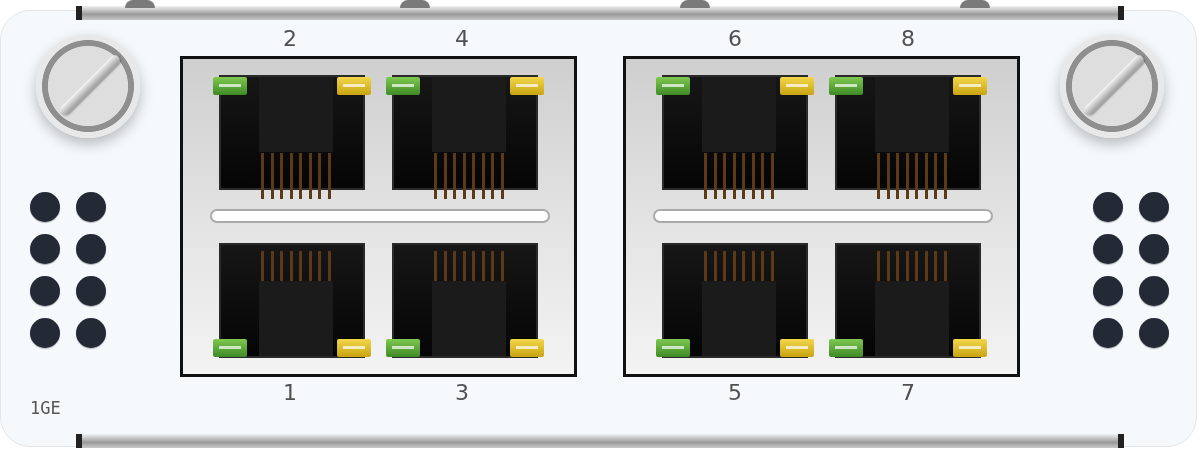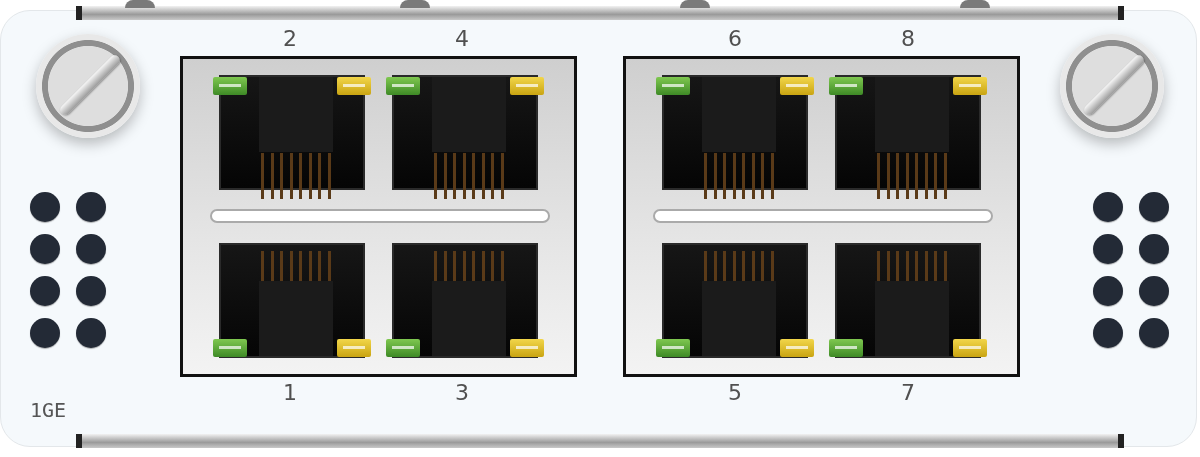--- a/index.html
+++ b/index.html
@@ -7,21 +7,21 @@
   .module { position:absolute; left:0; top:10px; width:1197px; height:437px; background:#f5f9fc; border-radius:30px; border:1px solid #e3e7ea; box-sizing:border-box; }
   .rail { position:absolute; left:82px; width:1038px; height:14px; background:linear-gradient(#f2f2f2,#9a9a9a 60%,#c8c8c8); }
   .rail.top { top:6px; }
   .rail.bottom { top:434px; }
   .rail-cap { position:absolute; width:6px; height:14px; background:#222; }
   .nub { position:absolute; width:30px; height:8px; border-radius:15px 15px 0 0; background:#7a7a7a; }
   .screw { position:absolute; width:104px; height:104px; border-radius:50%; background:radial-gradient(circle at 50% 50%, #dedede 0 54%, #8f8f8f 55% 62%, #e8e8e8 63% 100%); box-shadow:0 6px 14px rgba(0,0,0,0.25); }
   .screw::after { content:""; position:absolute; left:14px; top:46px; width:80px; height:10px; border-radius:5px; background:linear-gradient(#f6f6f6,#9a9a9a); transform:rotate(-45deg); box-shadow:0 1px 2px rgba(0,0,0,0.4); }
   .vents { position:absolute; display:grid; grid-template-columns:30px 30px; grid-gap:12px 16px; }
   .vent { width:30px; height:30px; border-radius:50%; background:#232a36; box-shadow:0 1px 1px rgba(0,0,0,0.3); }
-  .label-ge { position:absolute; left:30px; top:398px; font-family:"DejaVu Sans Mono", monospace; font-size:20px; color:#555; }
+  .label-ge { position:absolute; left:30px; top:398px; font-family:"DejaVu Sans Mono", monospace; font-size:17px; color:#555; }
   .port-num { position:absolute; font-size:22px; color:#505050; width:30px; text-align:center; }
   .cage { position:absolute; top:56px; height:321px; border:3px solid #111; box-sizing:border-box; background:linear-gradient(180deg,#cfcfcf,#e6e6e6 60%,#f3f3f3); }
   .divider { position:absolute; height:14px; background:#fff; border:2px solid #aaa; border-radius:7px; box-sizing:border-box; }
   .port { position:absolute; width:158px; height:127px; }
   .jack { position:absolute; left:6px; top:12px; width:146px; height:115px; background:linear-gradient(#161616,#050505); border:2px solid #2a2a2a; box-sizing:border-box; }
   .latch { position:absolute; left:38px; width:74px; background:#1b1b1b; }
   .port.up .latch { top:0; height:75px; }
   .port.down .latch { bottom:0; height:75px; }
   .pins { position:absolute; left:40px; width:70px; height:46px; display:flex; justify-content:space-between; }
   .port.up .pins { top:76px; }

